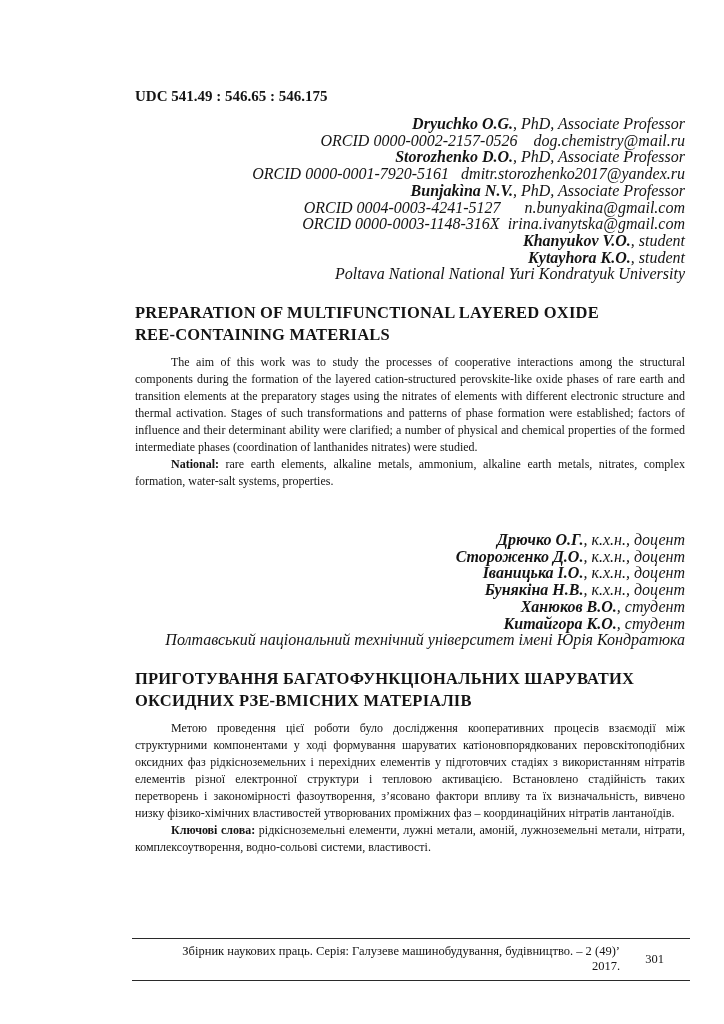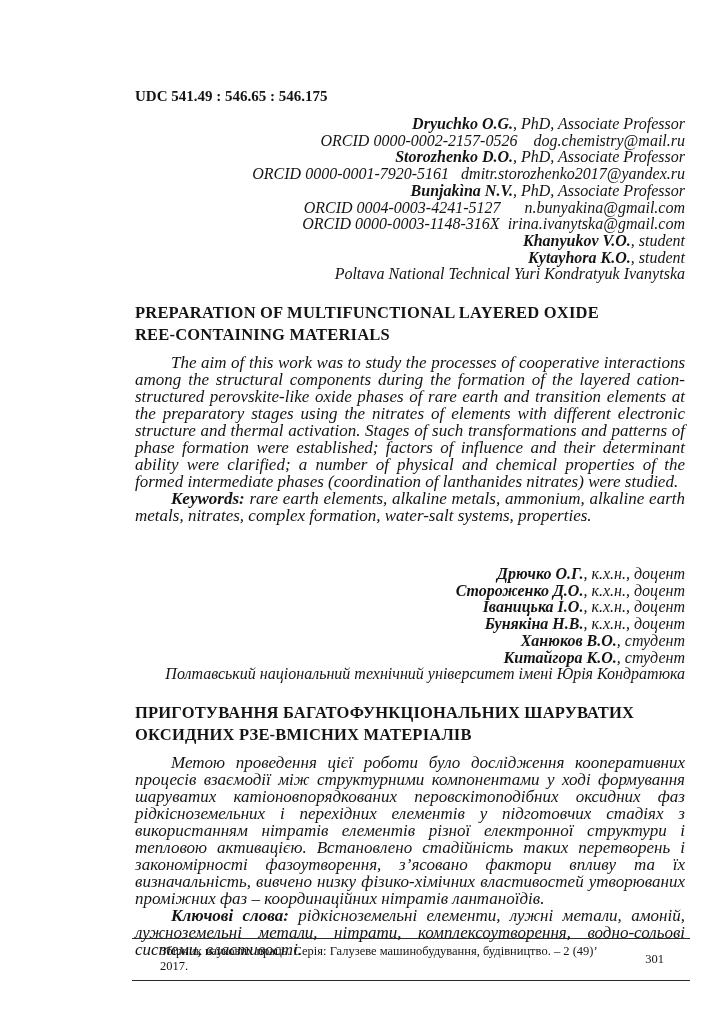--- a/index.html
+++ b/index.html
@@ -32,69 +32,68 @@
   .title {
     font-weight: bold;
     font-style: normal;
     font-size: 16.5px;
     line-height: 22px;
     letter-spacing: 0.2px;
     white-space: pre-line;
     margin: 19px 0 8px 0;
   }
   .abstract {
-    font-style: italic;
-    font-size: 17px;
+    font-size: 12px;
     line-height: 17px;
     text-align: justify;
     text-indent: 36px;
     margin: 0;
   }
   .authors-uk { margin-top: 42px; }
   .footer {
     position: absolute;
     left: 85px;
     right: 81px;
     top: 938px;
     border-top: 1.5px solid #2a2a2a;
     border-bottom: 1.5px solid #2a2a2a;
     padding: 5px 0 6px 0;
     font-size: 12.5px;
     line-height: 15px;
     display: flex;
     align-items: center;
   }
-  .footer .journal { flex: 1; text-align: left; padding-left: 28px; }
+  .footer .journal { flex: 1; text-align: right; padding-left: 28px; }
   .footer .pagenum { width: 70px; text-align: right; padding-right: 26px; box-sizing: border-box; }
 </style>
 </head>
 <body>
 
 <div class="page">
 
   <div class="udc">UDC 541.49 : 546.65 : 546.175</div>
 
   <div class="authors">
     <div class="a-line"><span class="bi">Dryuchko O.G.</span><span>, PhD, Associate Professor</span></div>
     <div class="a-line">ORCID 0000-0002-2157-0526    dog.chemistry@mail.ru</div>
     <div class="a-line"><span class="bi">Storozhenko D.O.</span><span>, PhD, Associate Professor</span></div>
     <div class="a-line">ORCID 0000-0001-7920-5161   dmitr.storozhenko2017@yandex.ru</div>
     <div class="a-line"><span class="bi">Bunjakìna N.V.</span><span>, PhD, Associate Professor</span></div>
     <div class="a-line">ORCID 0004-0003-4241-5127      n.bunyakina@gmail.com</div>
     <div class="a-line">ORCID 0000-0003-1148-316X  irina.ivanytska@gmail.com</div>
     <div class="a-line"><span class="bi">Khanyukov V.O.</span><span>, student</span></div>
     <div class="a-line"><span class="bi">Kytayhora K.O.</span><span>, student</span></div>
-    <div class="a-line">Poltava National Technical Yuri Kondratyuk Ivanytska</div>
+    <div class="a-line">Poltava National National Yuri Kondratyuk University</div>
   </div>
 
   <h1 class="title">PREPARATION OF MULTIFUNCTIONAL LAYERED OXIDE
 REE-CONTAINING MATERIALS</h1>
 
   <p class="abstract">The aim of this work was to study the processes of cooperative interactions among the structural components during the formation of the layered cation-structured perovskite-like oxide phases of rare earth and transition elements at the preparatory stages using the nitrates of elements with different electronic structure and thermal activation. Stages of such transformations and patterns of phase formation were established; factors of influence and their determinant ability were clarified; a number of physical and chemical properties of the formed intermediate phases (coordination of lanthanides nitrates) were studied.</p>
-  <p class="abstract"><span class="bi">Keywords:</span><span> rare earth elements, alkaline metals, ammonium, alkaline earth metals, nitrates, complex formation, water-salt systems, properties.</span></p>
+  <p class="abstract"><span class="bi">National:</span><span> rare earth elements, alkaline metals, ammonium, alkaline earth metals, nitrates, complex formation, water-salt systems, properties.</span></p>
 
   <div class="authors authors-uk">
     <div class="a-line"><span class="bi">Дрючко О.Г.</span><span>, к.х.н., доцент</span></div>
     <div class="a-line"><span class="bi">Стороженко Д.О.</span><span>, к.х.н., доцент</span></div>
     <div class="a-line"><span class="bi">Іваницька І.О.</span><span>, к.х.н., доцент</span></div>
     <div class="a-line"><span class="bi">Бунякіна Н.В.</span><span>, к.х.н., доцент</span></div>
     <div class="a-line"><span class="bi">Ханюков В.О.</span><span>, студент</span></div>
     <div class="a-line"><span class="bi">Китайгора К.О.</span><span>, студент</span></div>
     <div class="a-line">Полтавський національний технічний університет імені Юрія Кондратюка</div>
   </div>

